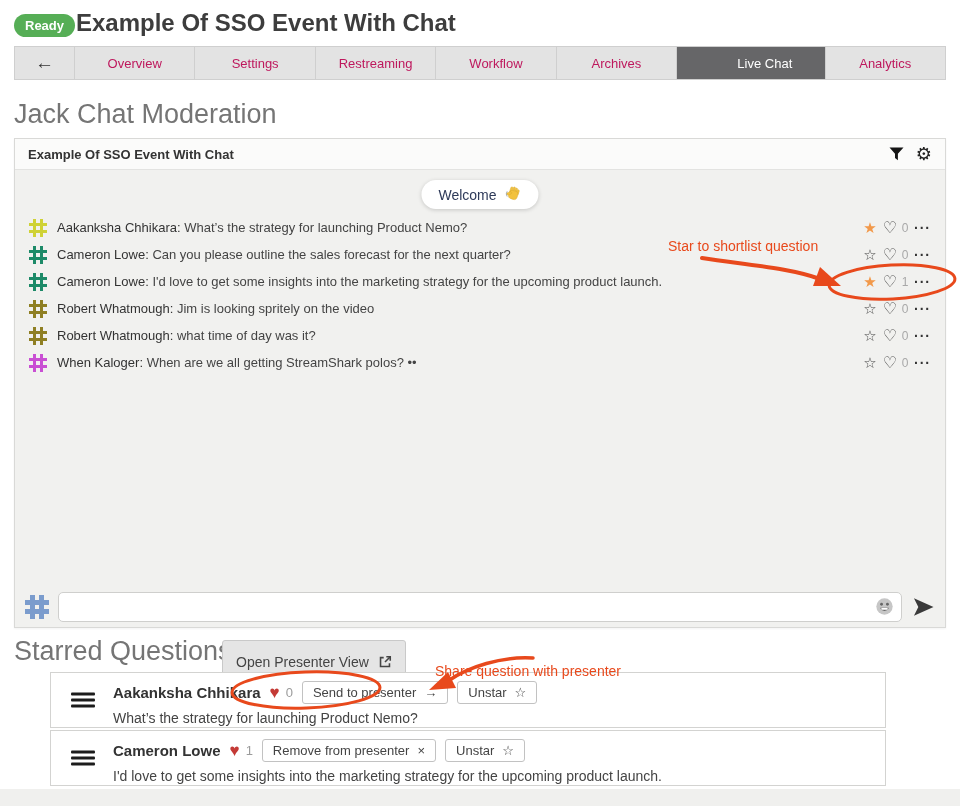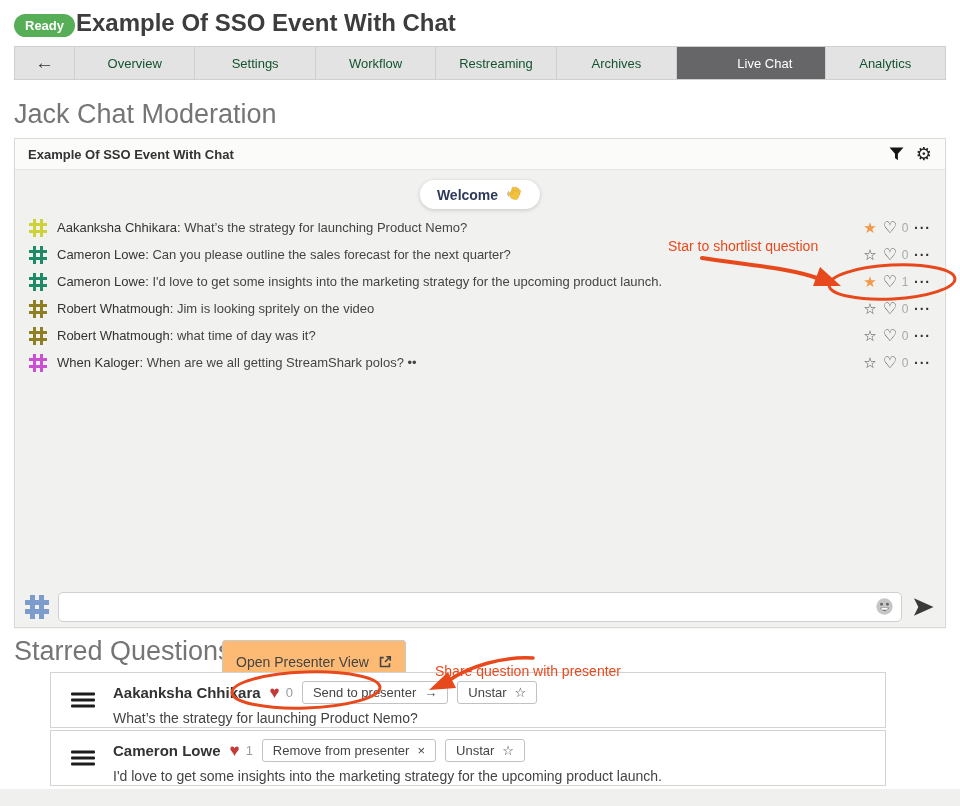--- a/index.html
+++ b/index.html
@@ -9,21 +9,21 @@
   
   .status-badge{position:absolute;left:14px;top:14px;background:#56ae56;color:#fff;
     font-size:13px;font-weight:700;padding:4px 11px;border-radius:13px;line-height:15px;}
   .page-title{position:absolute;left:76px;top:9px;font-size:24px;font-weight:700;color:#3d3d3d;}
 
   
   .tabbar{position:absolute;left:14px;top:46px;width:932px;height:34px;display:flex;
     background:#e3e3e3;border:1px solid #cfcfcf;box-sizing:border-box;}
   .tab-back{width:59px;border-right:1px solid #cfcfcf;display:flex;align-items:center;
     justify-content:center;font-size:19px;color:#333;cursor:pointer;}
-  .tab{flex:1;display:flex;align-items:center;justify-content:center;font-size:13px;color:#14532d;
+  .tab{flex:1;display:flex;align-items:center;justify-content:center;font-size:13px;color:#be185d;
     border-right:1px solid #cfcfcf;cursor:pointer;}
   .tab:last-child{border-right:none;}
   .tab.active{background:#666668;color:#fff;padding-left:28px;}
 
   .section-title{position:absolute;font-size:27px;font-weight:400;color:#757575;margin:0;}
   .title-moderation{left:14px;top:99px;}
   .title-starred{left:14px;top:636px;}
 
   
   .chat-panel{position:absolute;left:14px;top:138px;width:932px;height:490px;background:#f1f1ef;
@@ -31,21 +31,21 @@
   .panel-header{height:30px;background:#fbfbfa;border-bottom:1px solid #e3e3e1;display:flex;
     align-items:center;padding:0 13px;}
   .panel-title{font-size:13px;font-weight:700;color:#333;}
   .panel-header .spacer{flex:1;}
   .funnel{display:flex;align-items:center;cursor:pointer;}
   .gear{font-size:18px;color:#222;margin-left:12px;cursor:pointer;line-height:1;}
 
   .panel-body{position:absolute;top:31px;left:0;right:0;bottom:40px;}
   .welcome-pill{position:absolute;top:10px;left:50%;transform:translateX(-50%);background:#fff;
     border-radius:15px;height:29px;display:flex;align-items:center;gap:8px;padding:0 17px;
-    box-shadow:0 1px 4px rgba(0,0,0,.18);font-size:14px;font-weight:700;color:#2e3a59;cursor:pointer;}
+    box-shadow:0 1px 4px rgba(0,0,0,.18);font-size:14px;font-weight:400;color:#2e3a59;cursor:pointer;}
 
   .messages{position:absolute;top:44px;left:0;right:0;}
   .msg{height:27px;display:flex;align-items:center;padding:0 14px;}
   .identicon{width:18px;height:18px;margin-right:10px;flex:none;display:block;}
   .msg-text{font-size:13px;color:#444;flex:1;white-space:nowrap;overflow:hidden;}
   .msg-author{font-weight:400;color:#333;}
   .msg-actions{display:flex;align-items:center;margin-left:10px;flex:none;}
   .star-btn{font-size:15px;color:#4a4a4a;width:20px;text-align:center;cursor:pointer;}
   .star-btn.starred{color:#f2994a;}
   .heart-btn{font-size:16px;color:#4a4a4a;width:20px;text-align:center;cursor:pointer;}
@@ -56,21 +56,21 @@
     align-items:center;padding:0 10px;box-sizing:border-box;}
   .footer-identicon{width:24px;height:24px;margin-right:9px;flex:none;}
   .chat-input-wrap{flex:1;position:relative;height:30px;}
   .chat-input{width:100%;height:30px;box-sizing:border-box;border:1px solid #cfcfcd;border-radius:5px;
     background:#fff;padding:0 36px 0 10px;font:13px "Liberation Sans",sans-serif;color:#333;outline:none;}
   .emoji-btn{position:absolute;right:8px;top:5px;cursor:pointer;line-height:0;}
   .send-btn{margin-left:10px;cursor:pointer;line-height:0;flex:none;}
 
   
   .open-presenter-btn{position:absolute;left:222px;top:640px;height:44px;border:1px solid #c9c9c9;
-    border-radius:3px;background:#fdba74;display:flex;align-items:center;gap:9px;padding:0 13px;
+    border-radius:3px;background:#e5e5e5;display:flex;align-items:center;gap:9px;padding:0 13px;
     font-size:14px;color:#444;cursor:pointer;box-sizing:border-box;}
   .starred-list{position:absolute;left:14px;top:672px;width:836px;padding-left:36px;}
   .squestion{position:relative;background:#fff;border:1px solid #d3d3d1;margin-bottom:2px;height:56px;
     box-sizing:border-box;padding:8px 10px 0 62px;}
   .drag-handle{position:absolute;left:20px;top:50%;transform:translateY(-50%);width:24px;cursor:grab;}
   .drag-handle i{display:block;height:3px;background:#1c1c1c;margin:3px 0;border-radius:1px;}
   .sq-line1{display:flex;align-items:center;gap:9px;}
   .sq-author{font-size:15px;font-weight:700;color:#333;}
   .sq-heart{color:#c43a36;font-size:17px;line-height:1;}
   .sq-count{font-size:13px;color:#9b9b9b;margin-left:-3px;}
@@ -93,22 +93,22 @@
 
   <span class="status-badge">Ready</span>
   <div class="page-title">Example Of SSO Event With Chat</div>
 
   <div class="tabbar">
     <div class="tab-back">
         <span>←</span>
       </div>
     <div class="tab">Overview</div>
     <div class="tab">Settings</div>
+    <div class="tab">Restreaming</div>
     <div class="tab">Workflow</div>
-    <div class="tab">Restreaming</div>
     <div class="tab">Archives</div>
     <div class="tab active">Live Chat</div>
     <div class="tab">Analytics</div>
   </div>
 
   <h1 class="section-title title-moderation">Jack Chat Moderation</h1>
 
   <div class="chat-panel">
     <div class="panel-header">
       <span class="panel-title">Example Of SSO Event With Chat</span>

